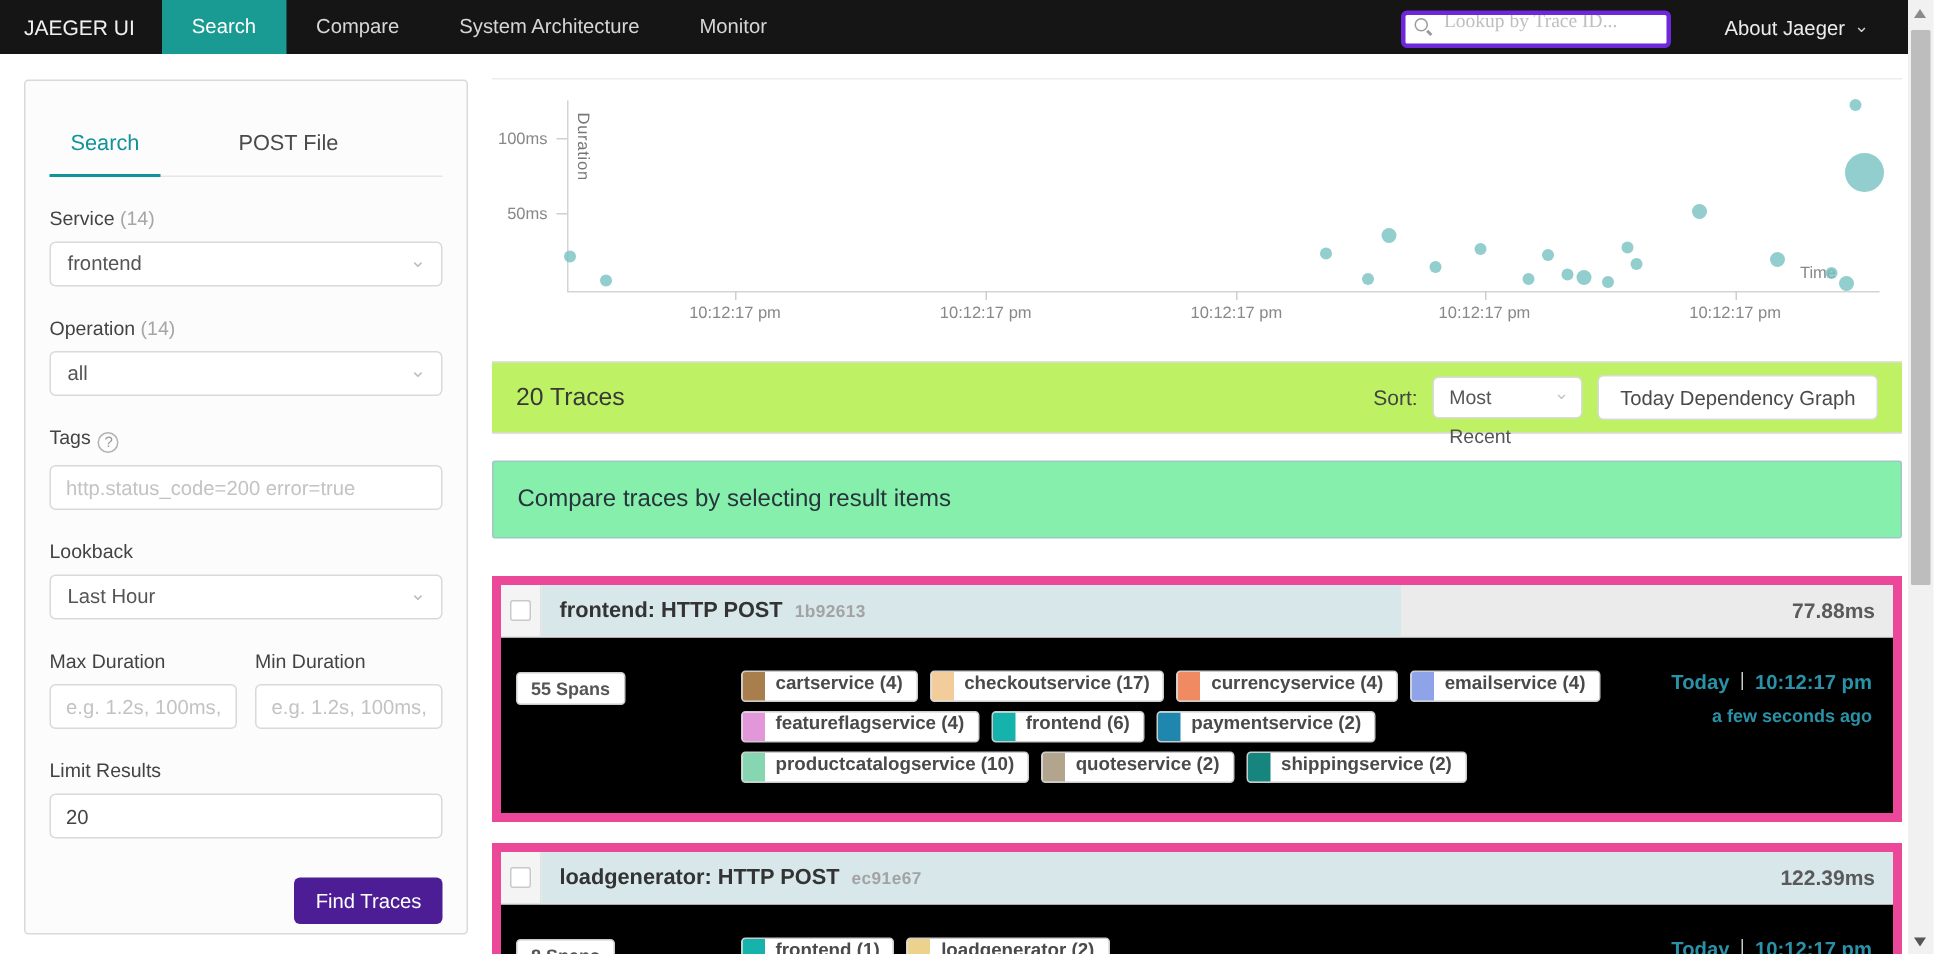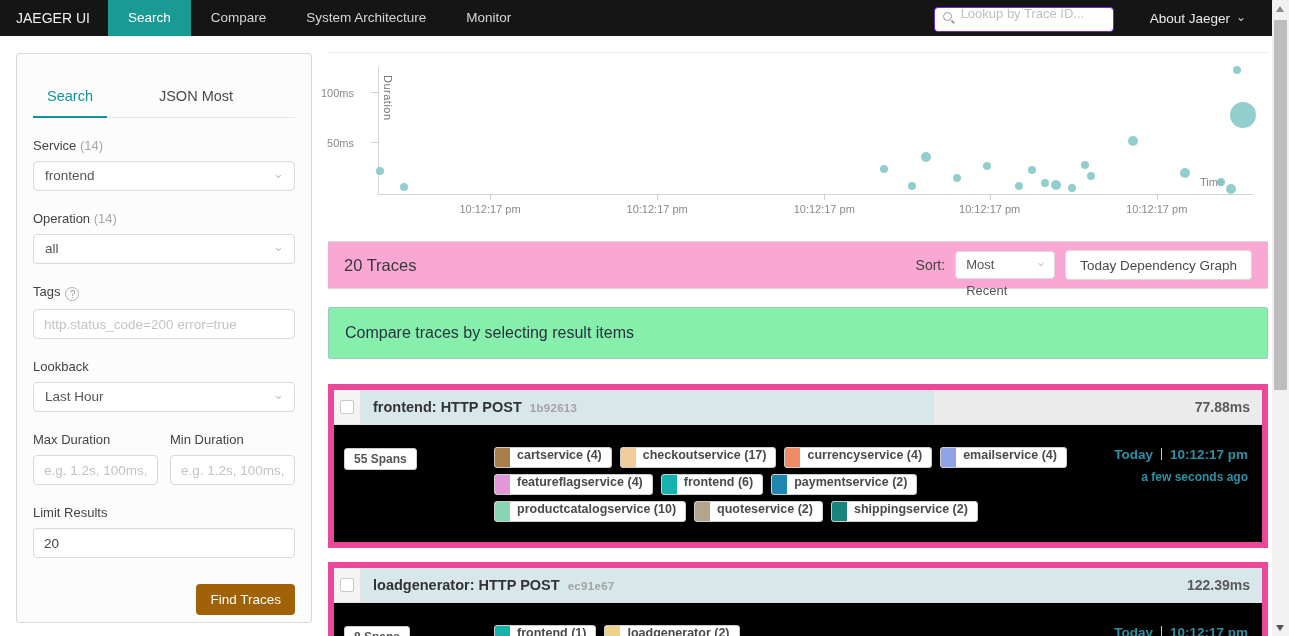--- a/index.html
+++ b/index.html
@@ -7,22 +7,22 @@
     font-family:"Liberation Sans", sans-serif; font-size:13.5px; color:#444; }
 
   
   .navbar { position:absolute; left:0; top:0; width:1272px; height:36px; background:#151515;
     display:flex; align-items:center; z-index:5; }
   .brand { color:#f0f0f0; font-size:14px; padding:0 18px 0 16px; }
   .nav-item { color:#d6d6d6; font-size:13.5px; height:36px; line-height:36px; padding:0 20px; cursor:pointer; }
   .nav-item.active { background:#199a93; color:#fff; }
   .nav-right { margin-left:auto; display:flex; align-items:center; }
   .trace-lookup { position:relative; width:180px; height:25px; margin-right:36px; }
-  .trace-lookup input { width:100%; height:100%; border:1px solid #6d28d9; border-radius:4px;
-    padding:0 8px 12px 26px; font-size:13px; font-family:Liberation Sans, sans-serif; color:#333; background:#fff; }
+  .trace-lookup input { width:100%; height:100%; border:3px solid #6d28d9; border-radius:4px;
+    padding:0 8px 12px 26px; font-size:13px; font-family:Liberation Serif, serif; color:#333; background:#fff; }
   .trace-lookup input::placeholder { color:#bfbfbf; }
   .mag-icon { position:absolute; left:9px; top:6px; width:9px; height:9px; border:1.5px solid #9a9a9a; border-radius:50%; }
   .mag-icon::after { content:""; position:absolute; left:7px; top:8px; width:4px; height:1.5px; background:#9a9a9a; transform:rotate(45deg); }
   .about { color:#ececec; font-size:13.5px; margin-right:26px; cursor:pointer; }
   .about::after { content:"⌄"; color:#cfcfcf; font-size:12px; margin-left:6px; position:relative; top:-2px; }
 
   
   .page-scrollbar { position:absolute; right:0; top:0; width:17px; height:636px; background:#f1f1f1; z-index:9; }
   .page-scrollbar .thumb { position:absolute; left:2px; top:20px; width:13px; height:370px; background:#bdbdbd; border-radius:1px; }
   .sb-arrow { position:absolute; left:4px; width:0; height:0; border-left:4.5px solid transparent; border-right:4.5px solid transparent; }
@@ -44,44 +44,44 @@
   .sel { position:relative; height:30px; background:#fff; border:1px solid #d9d9d9; border-radius:4px;
     line-height:28px; padding:0 26px 0 11px; color:#555; font-size:13.5px; cursor:pointer;
     white-space:nowrap; overflow:hidden; }
   .sel::after { content:"⌄"; position:absolute; right:10px; top:-2px; color:#bfbfbf; font-size:13px; }
   .txt { width:100%; height:30px; background:#fff; border:1px solid #d9d9d9; border-radius:4px;
     padding:0 10px; font-size:13.5px; font-family:inherit; color:#444; }
   .txt::placeholder { color:#c3c3c3; }
   .dur-grid { display:flex; gap:12px; margin:0 4px; }
   .dur-col { flex:1; min-width:0; }
   .find-row { margin:26px 4px 0 4px; text-align:right; }
-  .find-btn { background:#a16207; color:#fff; border:none; border-radius:4px; font-size:13.5px;
+  .find-btn { background:#4c1d95; color:#fff; border:none; border-radius:4px; font-size:13.5px;
     font-family:inherit; padding:8px 14px; cursor:pointer; }
 
   
   .main { position:absolute; left:328px; top:52px; width:940px; height:584px; }
 
   
   .scatter-card { position:relative; width:100%; height:178px; border-top:1px solid #ececec; }
   .y-axis { position:absolute; left:50px; top:14px; width:1px; height:127px; background:#d4d4d4; }
   .x-axis { position:absolute; left:50px; top:141px; right:15px; height:1px; background:#d4d4d4; }
   .plot-area { position:absolute; left:50px; right:15px; top:10px; bottom:37px; }
   .dot { position:absolute; border-radius:50%; opacity:.8; cursor:pointer; }
   .ylabel { position:absolute; left:54px; top:22px; font-size:11px; color:#777;
     writing-mode:vertical-rl; letter-spacing:.5px; }
   .xlabel { position:absolute; right:44px; top:123px; font-size:11px; color:#888; }
   .y-ticks { position:absolute; left:0; top:10px; bottom:37px; width:50px; }
-  .y-tick-label { position:absolute; right:24px; font-size:11px; color:#888;text-align:center; }
+  .y-tick-label { position:absolute; right:13px; font-size:11px; color:#888;text-align:center; }
   .y-tick-mark { position:absolute; right:0; width:7px; height:1px; background:#cfcfcf; }
   .x-ticks { position:absolute; left:50px; right:15px; top:141px; height:24px; }
   .x-tick-label { position:absolute; top:9px; transform:translateX(-50%); font-size:11px; color:#888; white-space:nowrap; }
   .x-tick-mark { position:absolute; top:0; width:1px; height:6px; background:#cfcfcf; }
 
   
-  .traces-bar { margin-top:11px; height:48px; background:#f9a8d4; border-top:1px solid #d9d9d9;
+  .traces-bar { margin-top:11px; height:48px; background:#bef264; border-top:1px solid #d9d9d9;
     border-bottom:1px solid #d9d9d9; display:flex; align-items:center; padding:0 16px; }
   .traces-count { font-size:16.5px; color:#383838; }
   .traces-bar-right { margin-left:auto; display:flex; align-items:center; gap:10px; }
   .sort-label { font-size:14px; color:#444; }
   .sort-select { position:relative; width:100px; height:28px; background:#fff; border:1px solid #d9d9d9;
     border-radius:4px; line-height:26px; padding:0 22px 0 10px; font-size:13px; color:#555; cursor:pointer; }
   .sort-select::after { content:"⌄"; position:absolute; right:8px; top:-3px; color:#c4c4c4; font-size:12px; }
   .ddg-btn { height:30px; background:#fff; border:1px solid #d9d9d9; border-radius:4px;
     font-family:inherit; font-size:13.5px; color:#4a4a4a; padding:0 14px; cursor:pointer; }
 
@@ -129,21 +129,21 @@
       <span class="mag-icon"></span>
       <input type="text" placeholder="Lookup by Trace ID..." style="">
     </div>
     <span class="about">About Jaeger</span>
   </div>
 </div>
 
 <div class="sidebar">
   <div class="side-tabs">
     <div class="side-tab active">Search</div>
-    <div class="side-tab">JSON Most</div>
+    <div class="side-tab">POST File</div>
   </div>
 
   <div class="fld">
     <div class="fld-label">
       <span>Service</span>
       <span class="count">(14)</span>
     </div>
     <div class="sel">frontend</div>
   </div>
 

